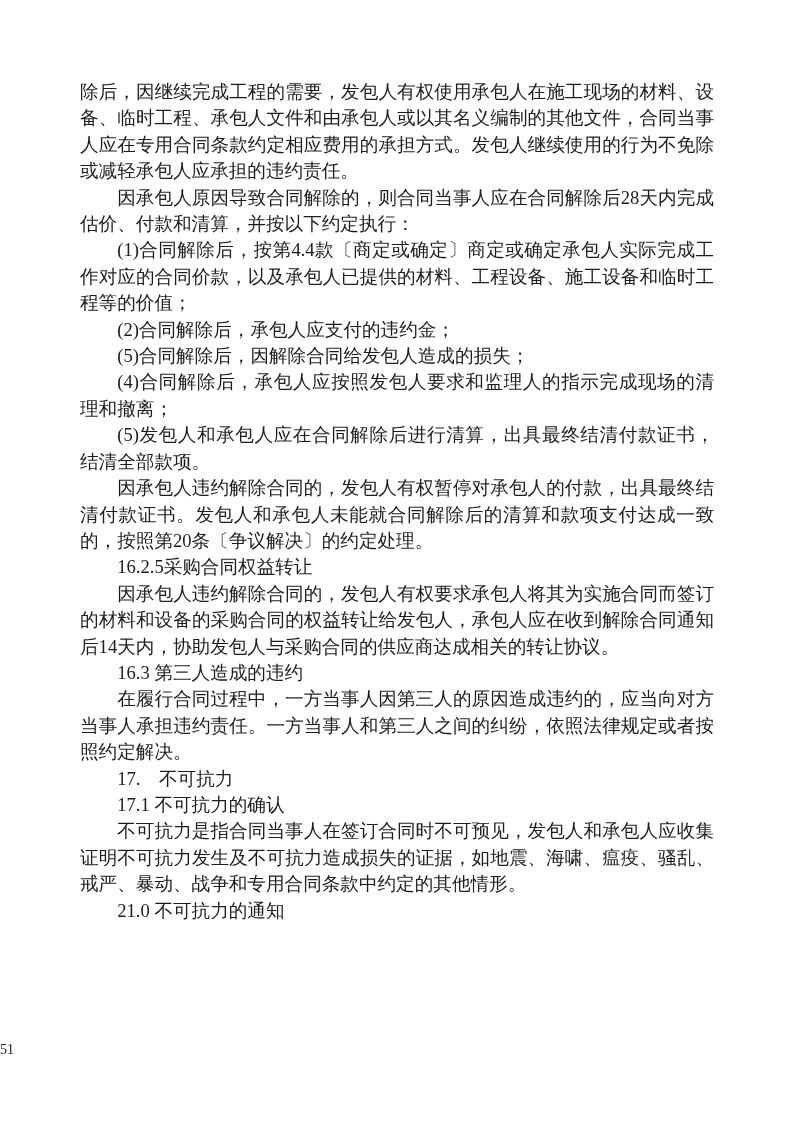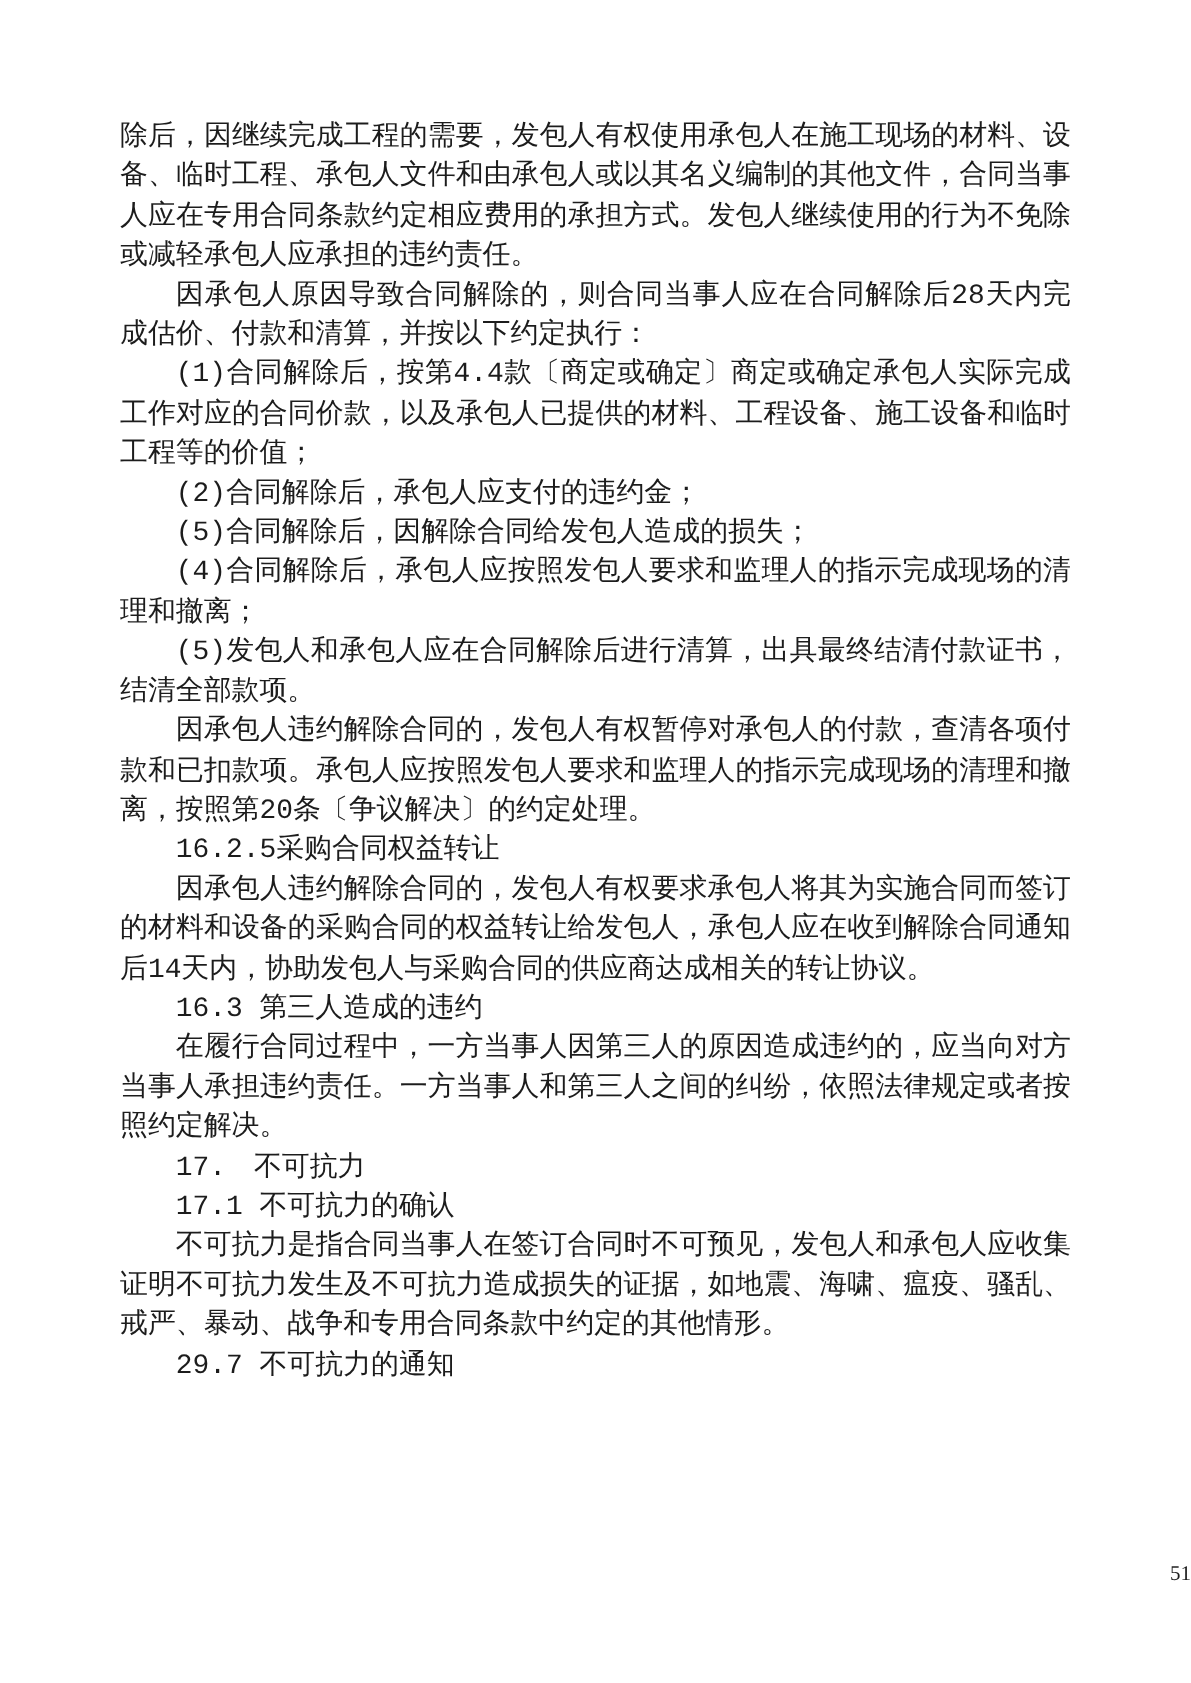--- a/index.html
+++ b/index.html
@@ -23,57 +23,56 @@
     width: 634px;
     font-size: 18.6px;
     line-height: 26.4px;
     text-align: justify;
     text-justify: inter-ideograph;
     letter-spacing: 0;
   }
   .doc-content p {
     margin: 0;
     padding: 0;
-    font-family: Liberation Mono, monospace;
   }
   p.body, p.heading, p.list-item {
     text-indent: 2em;
   }
   p.body-noindent {
     text-indent: 0;
   }
   .page-footer {
     position: absolute;
     left: 0;
     right: 0;
     top: 1041px;
-    text-align: right;
+    text-align: left;
     font-size: 14px;
     line-height: 18px;
     color: #1c1c1c;
   }
 </style>
 </head>
 <body>
 
 <div class="page">
   <div class="doc-content">
       <p class="body-noindent">除后，因继续完成工程的需要，发包人有权使用承包人在施工现场的材料、设备、临时工程、承包人文件和由承包人或以其名义编制的其他文件，合同当事人应在专用合同条款约定相应费用的承担方式。发包人继续使用的行为不免除或减轻承包人应承担的违约责任。</p>
       <p class="body">因承包人原因导致合同解除的，则合同当事人应在合同解除后28天内完成估价、付款和清算，并按以下约定执行：</p>
       <p class="list-item">(1)合同解除后，按第4.4款〔商定或确定〕商定或确定承包人实际完成工作对应的合同价款，以及承包人已提供的材料、工程设备、施工设备和临时工程等的价值；</p>
       <p class="list-item">(2)合同解除后，承包人应支付的违约金；</p>
       <p class="list-item">(5)合同解除后，因解除合同给发包人造成的损失；</p>
       <p class="list-item">(4)合同解除后，承包人应按照发包人要求和监理人的指示完成现场的清理和撤离；</p>
       <p class="list-item">(5)发包人和承包人应在合同解除后进行清算，出具最终结清付款证书，结清全部款项。</p>
-      <p class="body">因承包人违约解除合同的，发包人有权暂停对承包人的付款，查清各项付款和已扣款项。承包人应按照发包人要求和监理人的指示完成现场的清理和撤离，按照第20条〔争议解决〕的约定处理。</p>
+      <p class="body">因承包人违约解除合同的，发包人有权暂停对承包人的付款，出具最终结清付款证书。发包人和承包人未能就合同解除后的清算和款项支付达成一致的，按照第20条〔争议解决〕的约定处理。</p>
       <p class="heading">16.2.5采购合同权益转让</p>
       <p class="body">因承包人违约解除合同的，发包人有权要求承包人将其为实施合同而签订的材料和设备的采购合同的权益转让给发包人，承包人应在收到解除合同通知后14天内，协助发包人与采购合同的供应商达成相关的转让协议。</p>
       <p class="heading">16.3 第三人造成的违约</p>
       <p class="body">在履行合同过程中，一方当事人因第三人的原因造成违约的，应当向对方当事人承担违约责任。一方当事人和第三人之间的纠纷，依照法律规定或者按照约定解决。</p>
       <p class="heading">17.　不可抗力</p>
       <p class="heading">17.1 不可抗力的确认</p>
       <p class="body">不可抗力是指合同当事人在签订合同时不可预见，发包人和承包人应收集证明不可抗力发生及不可抗力造成损失的证据，如地震、海啸、瘟疫、骚乱、戒严、暴动、战争和专用合同条款中约定的其他情形。</p>
-      <p class="heading">29.7 不可抗力的通知</p>
+      <p class="heading">21.0 不可抗力的通知</p>
     </div>
   <div class="page-footer">
     <span>51</span>
   </div>
 </div>
 
 </body></html>

